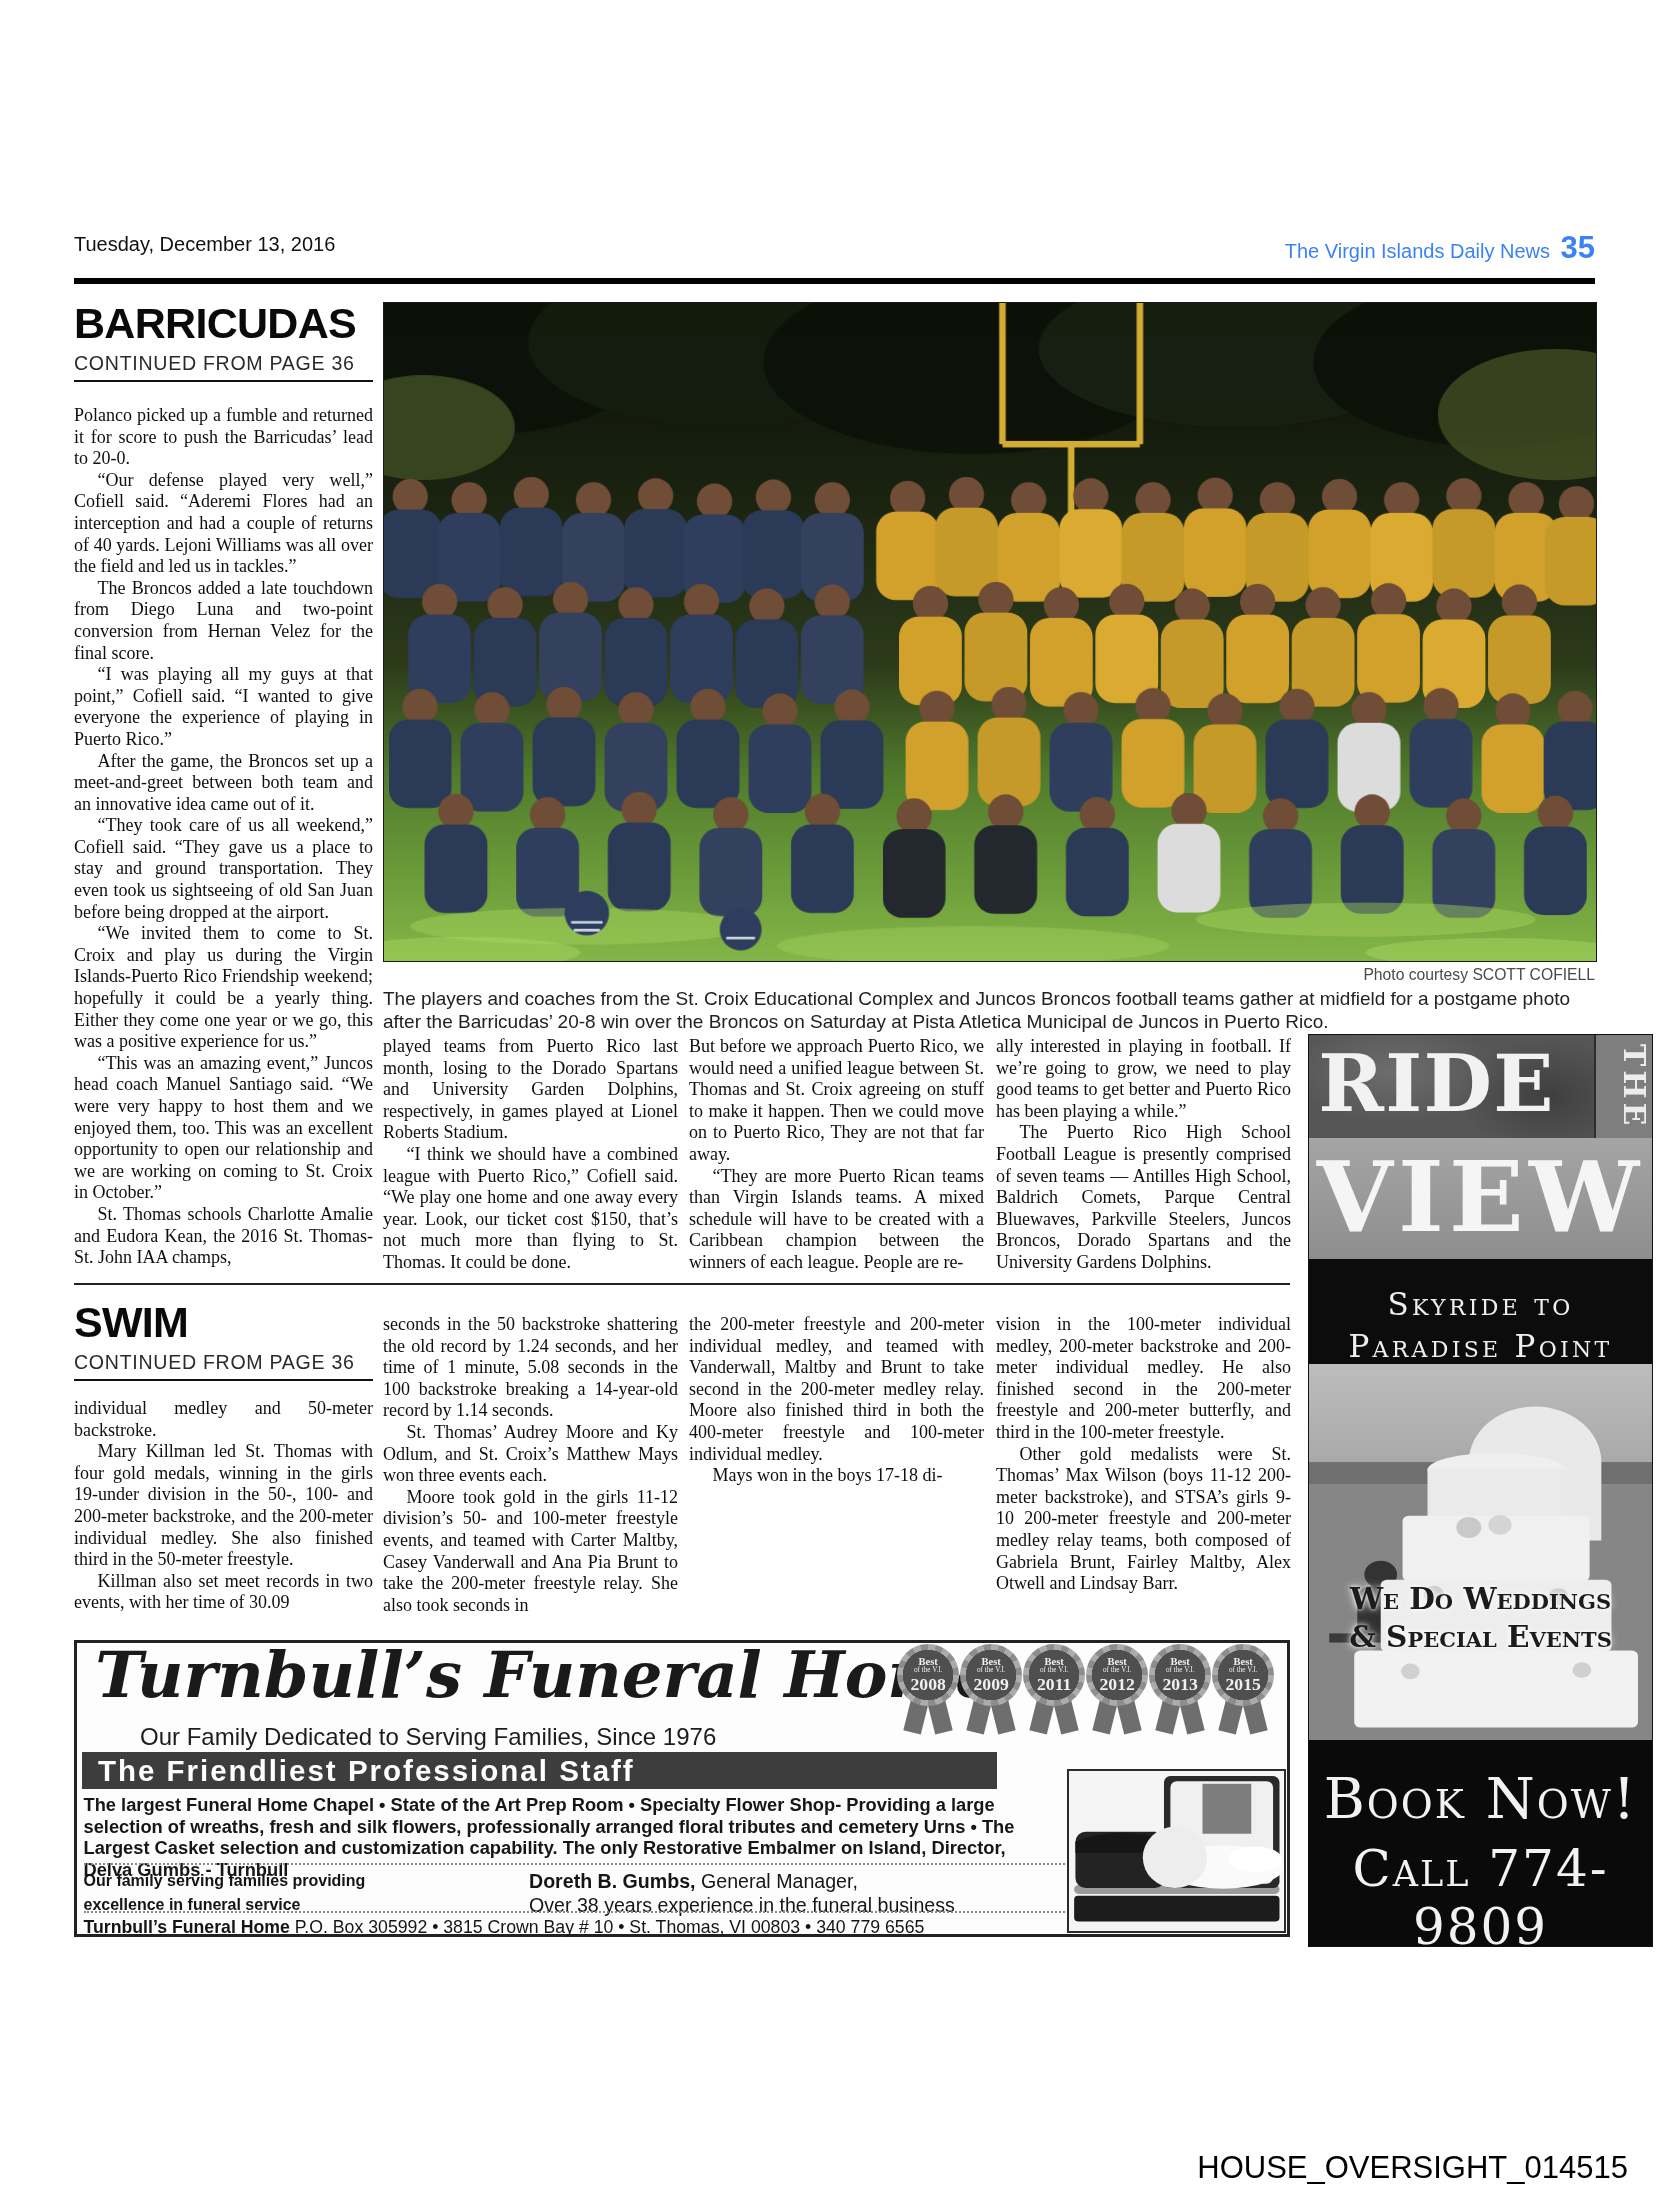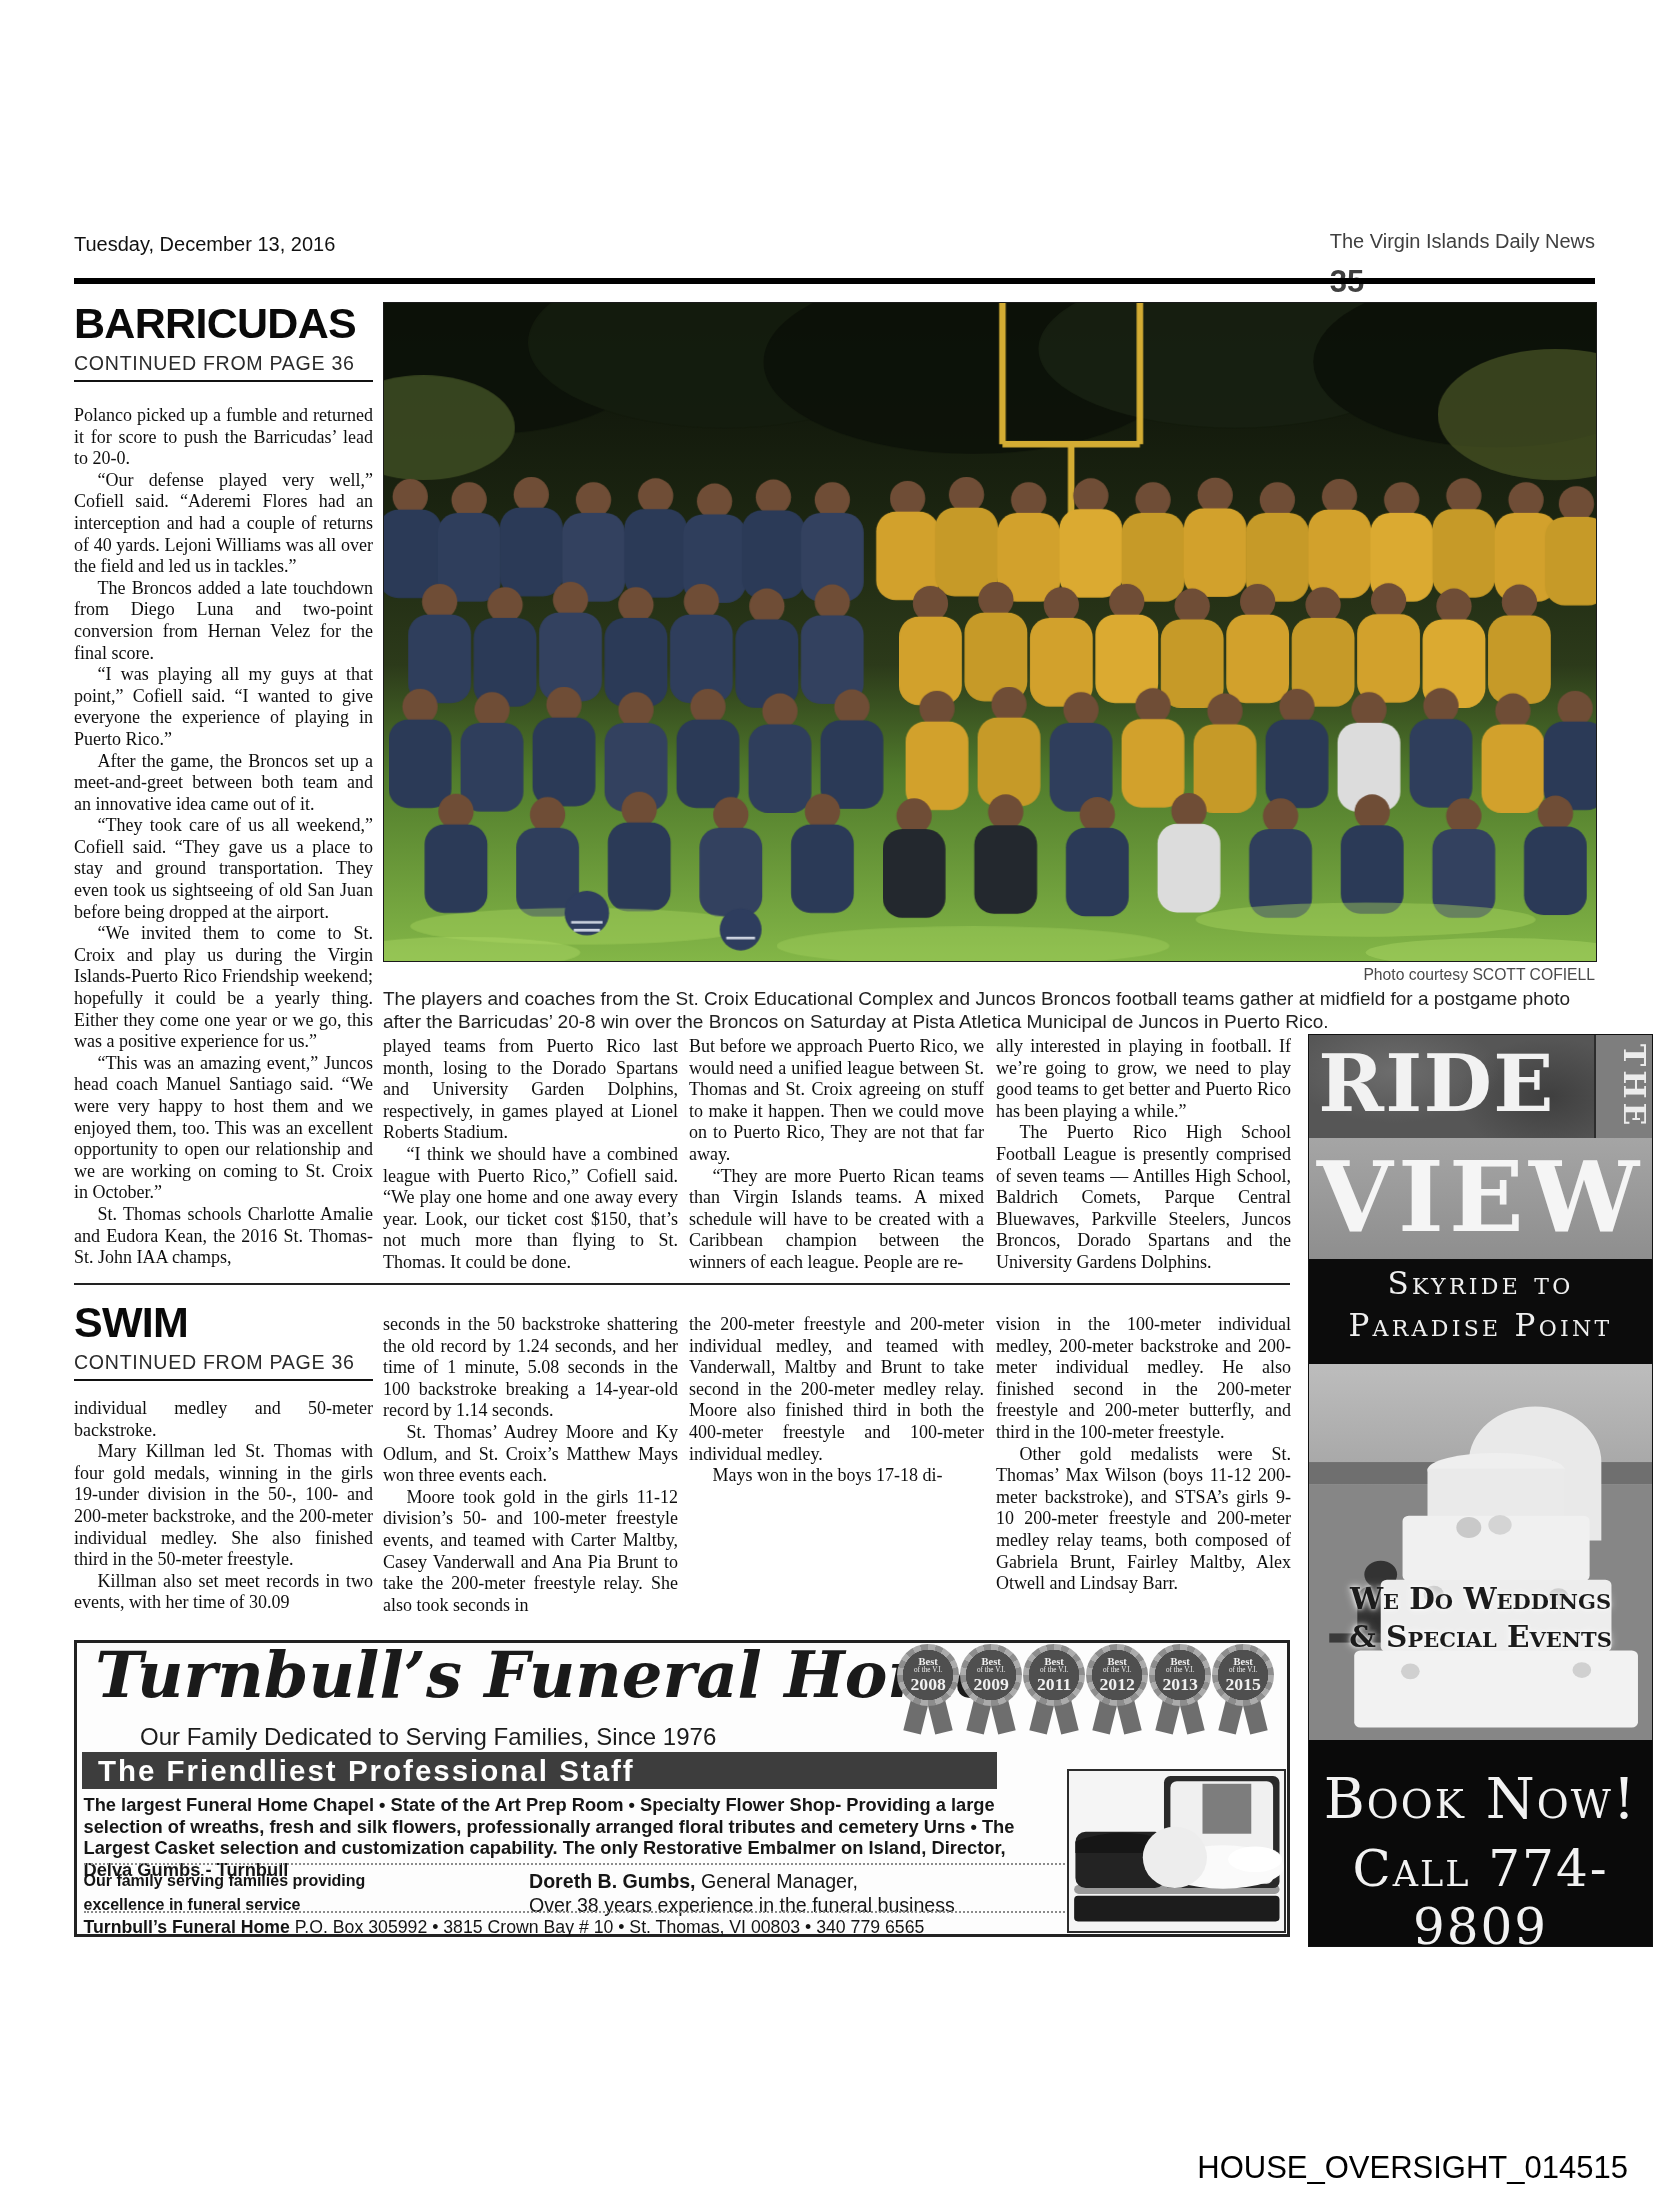--- a/index.html
+++ b/index.html
@@ -2,22 +2,22 @@
 <html style="font-size:10.5px"><head>
 <meta charset="utf-8">
 <style>
   html,body{margin:0;padding:0;background:#e8e8e8;}
   #page{position:relative;width:1669px;height:2205px;background:#ffffff;overflow:hidden;
         font-family:"Liberation Serif",serif;color:#0d0d0d;}
   .abs{position:absolute;}
 
   
   .mast-date{left:74px;top:233px;font-family:"Liberation Sans",sans-serif;font-size:20px;color:#111;}
-  .mast-right{right:74px;top:230px;font-family:"Liberation Sans",sans-serif;font-size:20px;color:#404040;
-              display:flex;align-items:baseline;gap:10.5px;flex-direction:column;}
+  .mast-right{right:74px;top:230px;font-family:"Liberation Sans",sans-serif;font-size:20px;color:#3b82f6;
+              display:flex;align-items:baseline;gap:10.5px;}
   .mast-right .pnum{font-size:31px;font-weight:bold;}
   .rule-thick{left:74px;right:74px;top:278px;height:5.9px;background:#000;}
 
   
   .sec-head{font-family:"Liberation Sans",sans-serif;font-weight:bold;font-size:43px;line-height:43px;
             letter-spacing:-0.7px;color:#0a0a0a;}
   .sec-cont{font-family:"Liberation Sans",sans-serif;font-size:19.6px;letter-spacing:0.7px;color:#2b2b2b;margin-top:6.5px;}
   .sec-rule{height:2.6px;background:#111;margin-top:5.2px;}
 
   
@@ -81,21 +81,21 @@
           background:radial-gradient(105px 52px at 25% 35%,#6d6d6d,rgba(0,0,0,0)),
                      radial-gradient(92px 59px at 70% 60%,#3f3f3f,rgba(0,0,0,0)),#565656;}
   .sr-ride{font-family:"DejaVu Serif",serif;font-weight:bold;font-size:79px;line-height:98px;
            color:#f2f2f2;letter-spacing:1.3px;padding-left:9.2px;}
   .sr-the{position:absolute;right:0;top:0;width:56px;height:103px;background:#7e7e7e;border-left:2.6px solid #2d2d2d;
           writing-mode:vertical-rl;text-align:center;font-family:"DejaVu Serif",serif;font-weight:bold;
           font-size:30px;color:#ececec;letter-spacing:3.9px;}
   .sr-view{height:121px;background:linear-gradient(#a5a5a5,#8e8e8e);text-align:center;
            font-family:"DejaVu Serif",serif;font-weight:bold;font-size:98px;line-height:118px;
            color:#f5f5f5;letter-spacing:5.2px;}
-  .sr-band{height:105px;background:#0c0c0c;text-align:center;padding-top:3px;box-sizing:border-box;
+  .sr-band{height:105px;background:#0c0c0c;text-align:center;padding-top:24px;box-sizing:border-box;
            font-family:"DejaVu Serif",serif;font-variant:small-caps;color:#efefef;}
   .sr-band div{font-size:31px;line-height:42px;letter-spacing:3.3px;}
   .sr-photo{position:relative;height:376px;background:#9a9a9a;}
   .sr-photo svg{display:block;width:100%;height:100%;}
   .sr-overlay{position:absolute;left:0;top:216px;width:100%;text-align:center;
               font-family:"DejaVu Serif",serif;font-weight:bold;font-variant:small-caps;
               font-size:29.5px;line-height:38px;color:#1c1c1c;
               text-shadow:0 0 4.6px rgba(255,255,255,.95),0 0 9.2px rgba(255,255,255,.8);}
   .sr-book{height:208px;background:#0a0a0a;text-align:center;color:#f2f2f2;
            font-family:"DejaVu Serif",serif;font-variant:small-caps;}

